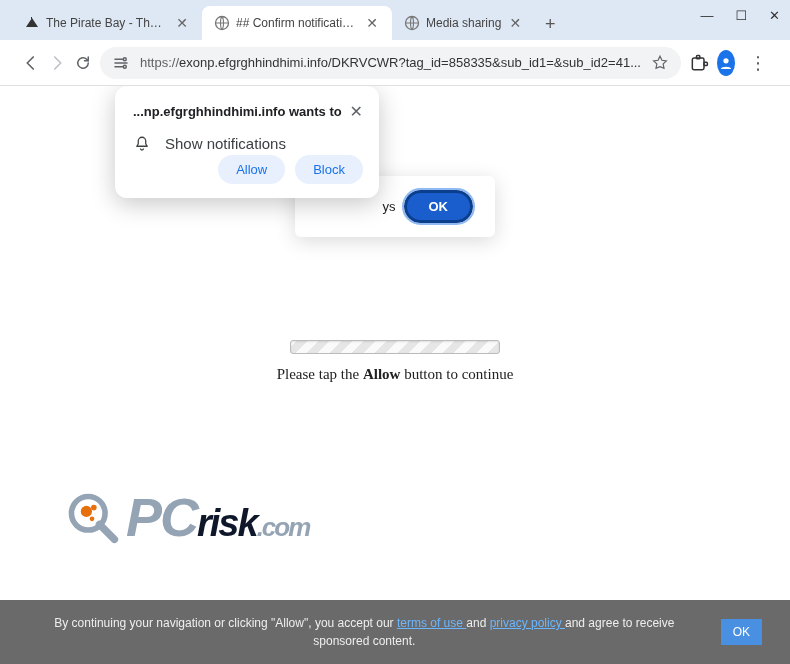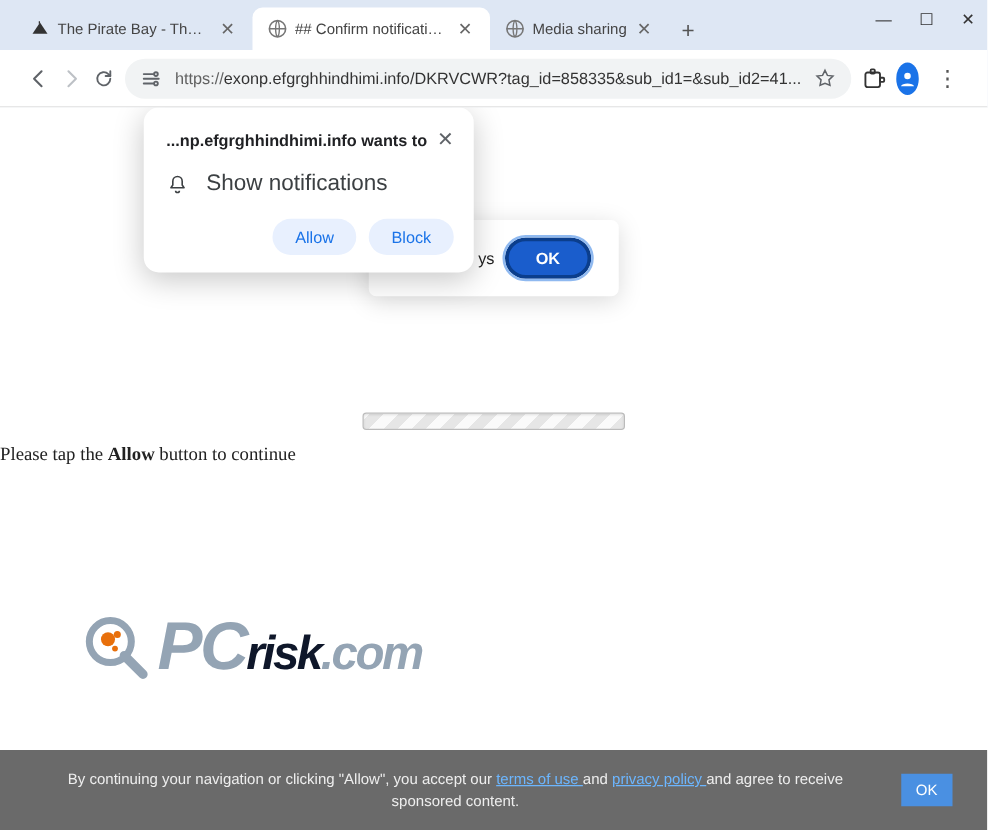--- a/index.html
+++ b/index.html
@@ -30,33 +30,33 @@
 .page-content { position: relative; width: 100%; height: calc(100% - 86px); background: #fff; overflow: hidden; }
 
 .alert-dialog { position: absolute; left: 50%; top: 90px; transform: translateX(-50%); background: #fff; border-radius: 6px; box-shadow: 0 4px 20px rgba(0,0,0,0.15); padding: 14px 22px; width: 200px; display: flex; flex-direction: row; align-items: center; gap: 8px; }
 .alert-dialog .msg { font-size: 13px; color: #222; text-align: right; width: 100%; }
 .alert-ok { background: #1A5DCC; border: 3px solid #0B3E8C; outline: 2px solid #8FB9F0; color: #fff; padding: 6px 22px; border-radius: 18px; font-size: 13px; font-weight: 600; cursor: pointer; }
 
 .notif-prompt { position: absolute; left: 115px; top: 0px; width: 264px; background: #fff; border-radius: 12px; box-shadow: 0 6px 24px rgba(0,0,0,0.22); padding: 16px 16px 14px 18px; z-index: 10; }
 .notif-title-row { display: flex; align-items: center; justify-content: space-between; margin-bottom: 14px; }
 .notif-title { font-size: 13px; font-weight: 600; color: #202124; }
 .notif-close { font-size: 16px; color: #5F6368; cursor: pointer; }
-.notif-body { display: flex; align-items: flex-end; gap: 14px; margin-bottom: 18px; color: #3C4043; font-size: 18px; }
+.notif-body { display: flex; align-items: flex-start; gap: 14px; margin-bottom: 2px; color: #3C4043; font-size: 15px; }
 .notif-buttons { display: flex; justify-content: flex-end; gap: 10px; }
 .notif-btn { background: #E8F0FE; color: #1A73E8; border: none; padding: 7px 18px; border-radius: 18px; font-size: 13px; font-weight: 500; cursor: pointer; }
 
-.progress-area { position: absolute; left: 0; right: 0; top: 244px; }
+.progress-area { position: absolute; left: 0; right: 0; top: 254px; text-align: center; }
 .progress-bar { width: 210px; height: 14px; margin: 0 auto 12px; border: 1px solid #bbb; border-radius: 3px; background: repeating-linear-gradient(-45deg, #e6e6e6 0 8px, #fafafa 8px 16px); box-shadow: inset 0 1px 2px rgba(0,0,0,0.1); }
 .progress-text { font-family: Georgia, serif; font-size: 15px; color: #222; }
 
 .watermark { position: absolute; left: 64px; top: 400px; display: flex; align-items: center; }
 .wm-icon { width: 56px; height: 56px; margin-right: 6px; }
 .wm-text { font-family: 'Arial Black', Arial, sans-serif; font-size: 54px; font-weight: 900; font-style: italic; letter-spacing: -2px; color: #94A4B4; display: flex; align-items: baseline; }
 .wm-text .risk { color: #0f172a; font-size: 38px; font-weight: 900; }
-.wm-text .com { color: #94A4B4; font-size: 38px; font-weight: 900; font-style: italic; }
+.wm-text .com { color: #94A4B4; font-size: 26px; font-weight: 900; font-style: italic; }
 
 .consent-bar { position: absolute; left: 0; bottom: 0; width: 100%; background: #6A6A6A; color: #eee; padding: 14px 28px; display: flex; align-items: center; justify-content: flex-start; font-size: 12px; }
 .consent-text { text-align: center; flex: 1; line-height: 1.5; }
 .consent-text a { color: #6CB6FF; text-decoration: underline; cursor: pointer; }
 .consent-ok { background: #4A90E2; color: #fff; border: none; padding: 6px 12px; font-size: 12px; cursor: pointer; margin-left: 20px; }
 svg { display: block; }
 </style>
 </head>
 <body>
 

